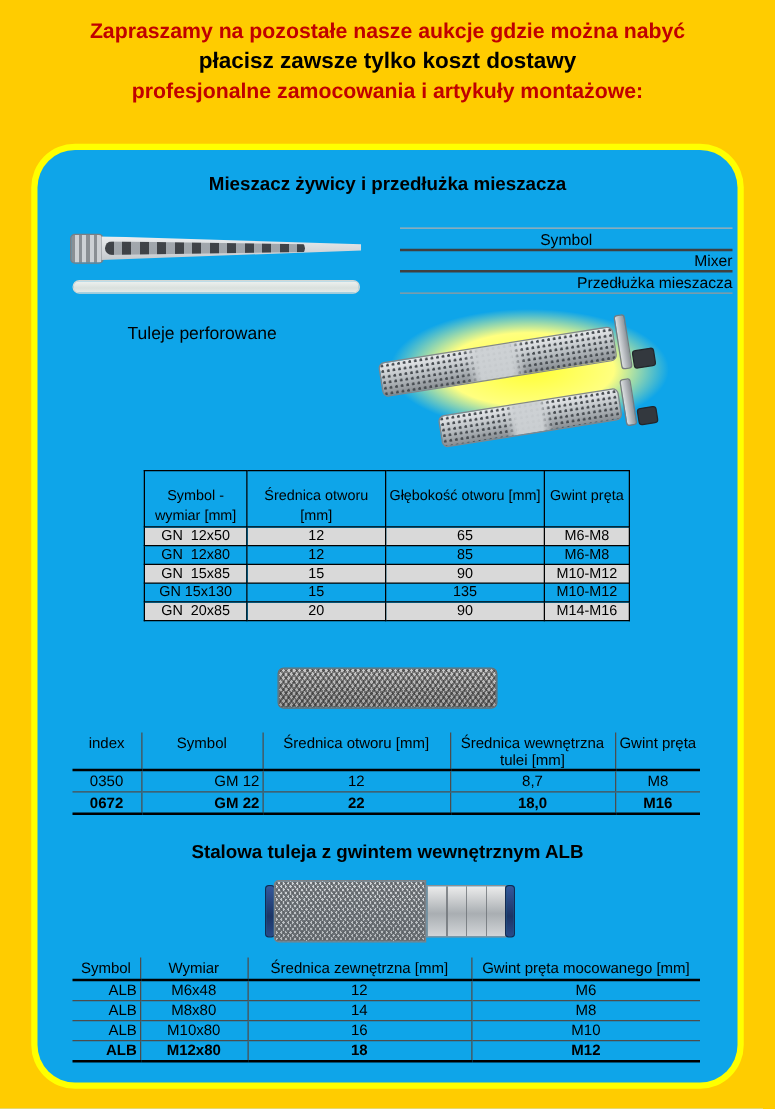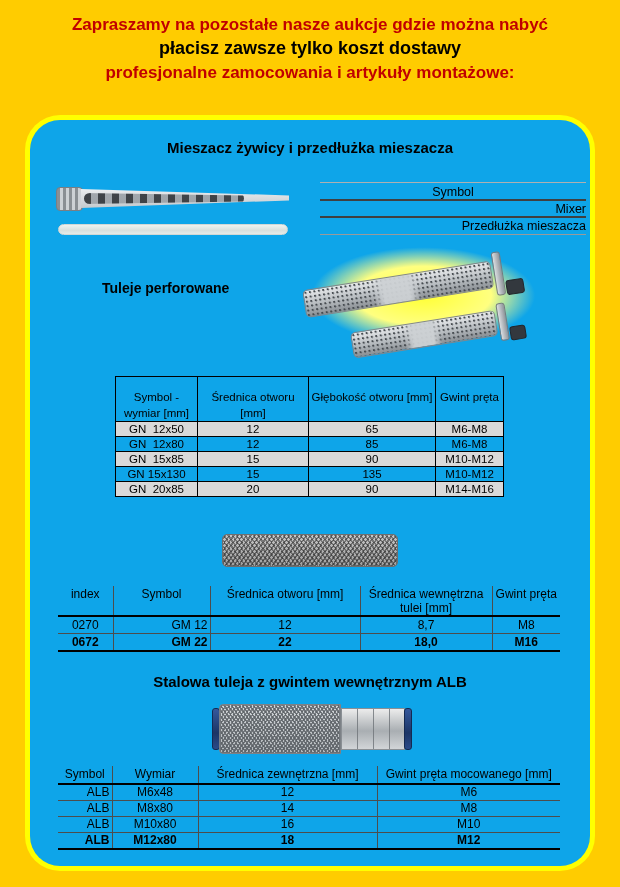--- a/index.html
+++ b/index.html
@@ -37,21 +37,21 @@
 
   
   .mini-table { position:absolute; left:290px; top:62px; width:266px; font-size:12.5px; color:#000; }
   .mini-head { height:19px; line-height:19px; text-align:center; border-top:1px solid #b0b0b0;
                border-bottom:2px solid #404040; }
   .mini-row  { height:17px; line-height:17px; text-align:right; padding-left:3px; }
   .mini-row.r1 { border-bottom:2px solid #404040; }
   .mini-row.r2 { border-bottom:1px solid #9a9a9a; }
 
   
-  .label-tuleje { position:absolute; left:72px; top:160px; font-size:14px; font-weight:700; color:#000; }
+  .label-tuleje { position:absolute; left:72px; top:138px; font-size:14px; font-weight:400; color:#000; }
 
   
   .perf-fig { position:absolute; left:263px; top:113px; width:290px; height:136px;
               background:radial-gradient(ellipse 52% 48% at 45% 46%, #ffff33 0%, #ffff80 45%, rgba(255,255,0,0) 74%); }
   .sleeve-wrap { position:absolute; display:flex; align-items:center; transform:rotate(-9deg); }
   .sw1 { left:10px; top:32px; }
   .sw2 { left:58px; top:80px; }
   .sleeve-body { border-radius:5px; border:1px solid #82878c;
                  background:
                    linear-gradient(90deg, rgba(0,0,0,0) 0 36%, rgba(205,209,212,.95) 42% 56%, rgba(0,0,0,0) 62%),
@@ -225,21 +225,21 @@
           <tr>
             <th>index</th>
             <th>Symbol</th>
             <th>Średnica otworu [mm]</th>
             <th>Średnica wewnętrzna tulei [mm]</th>
             <th>Gwint pręta</th>
           </tr>
         </thead>
         <tbody>
           <tr>
-            <td>0270</td>
+            <td>0350</td>
             <td class="al">GM 12</td>
             <td>12</td>
             <td>8,7</td>
             <td>M8</td>
           </tr>
           <tr class="boldrow">
             <td>0672</td>
             <td class="al">GM 22</td>
             <td>22</td>
             <td>18,0</td>

